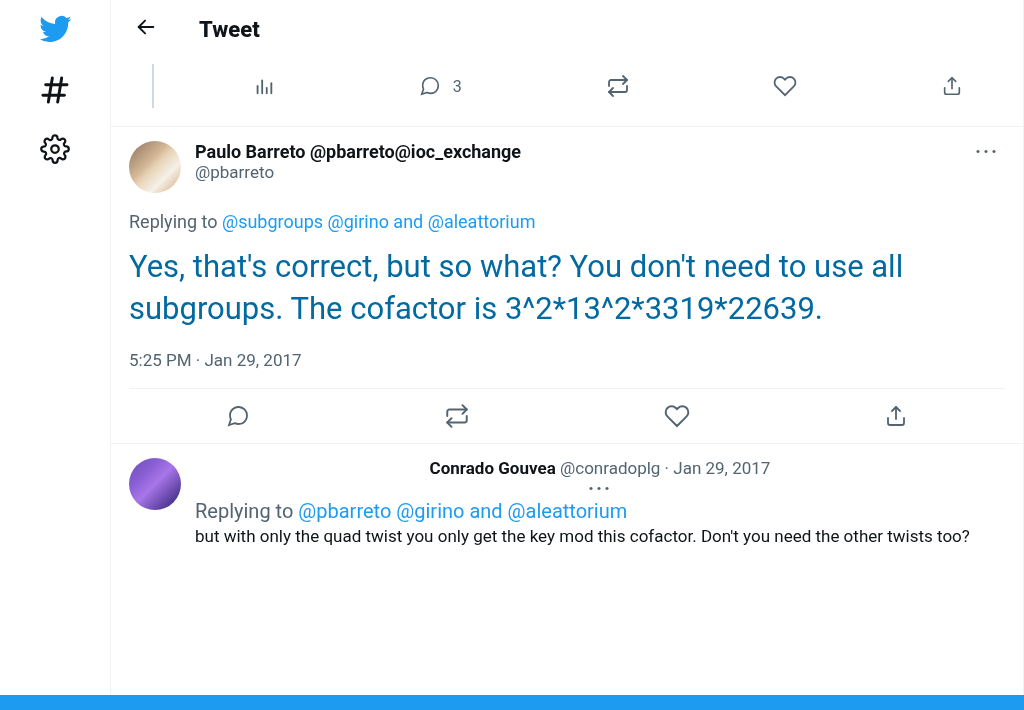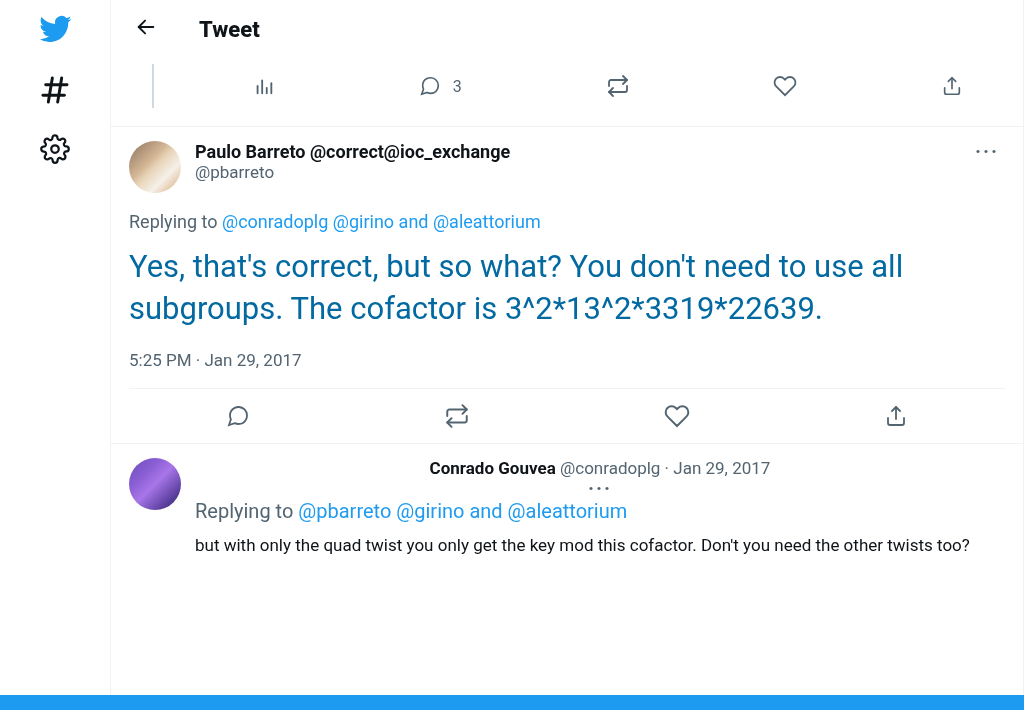--- a/index.html
+++ b/index.html
@@ -164,21 +164,21 @@
     }
     .reply-name-line .name { font-weight: 700; color: #0f1419; }
     .reply-name-line .meta { color: #536471; }
     .replying-to-small {
       font-size: 20px;
       color: #536471;
       margin-top: 1px;
     }
     .replying-to-small .mention { color: #1d9bf0; }
     .reply-body {
-      margin-top: 11px;
+      margin-top: 2px;
       font-size: 17px;
       line-height: 1.35;
       color: #0f1419;
     }
     .bottom-bar {
       position: absolute;
       bottom: 0;
       left: 0;
       right: 0;
       height: 15px;
@@ -261,28 +261,28 @@
               <line x1="12" y1="3" x2="12" y2="15"></line>
             </svg>
         </div>
       </div>
     </div>
 
     <article class="main-tweet">
       <div class="tweet-head">
         <div class="avatar"></div>
         <div class="tweet-names">
-          <div class="display-name">Paulo Barreto @correct@ioc_exchange</div>
+          <div class="display-name">Paulo Barreto @pbarreto@ioc_exchange</div>
           <div class="handle">@pbarreto</div>
         </div>
         <div class="more-btn">···</div>
       </div>
 
       <div class="reply-to">
-        <span>Replying to </span><span class="mention">@conradoplg</span> <span class="mention">@girino</span><span class="mention"> and </span><span class="mention">@aleattorium</span>
+        <span>Replying to </span><span class="mention">@subgroups</span> <span class="mention">@girino</span><span class="mention"> and </span><span class="mention">@aleattorium</span>
       </div>
 
       <div class="tweet-body">Yes, that's correct, but so what? You don't need to use all subgroups. The cofactor is 3^2*13^2*3319*22639.</div>
 
       <div class="tweet-time">5:25 PM · Jan 29, 2017</div>
 
       <div class="main-actions">
         <div class="action-item">
           <svg width="24" height="24" viewBox="0 0 24 24" fill="none" stroke="#536471" stroke-width="1.8">
               <path d="M21 11.5a8.38 8.38 0 0 1-.9 3.8 8.5 8.5 0 0 1-7.6 4.7 8.38 8.38 0 0 1-3.8-.9L3 21l1.9-5.7a8.38 8.38 0 0 1-.9-3.8 8.5 8.5 0 0 1 4.7-7.6 8.38 8.38 0 0 1 3.8-.9h.5a8.48 8.48 0 0 1 8 8v.5z"></path>

